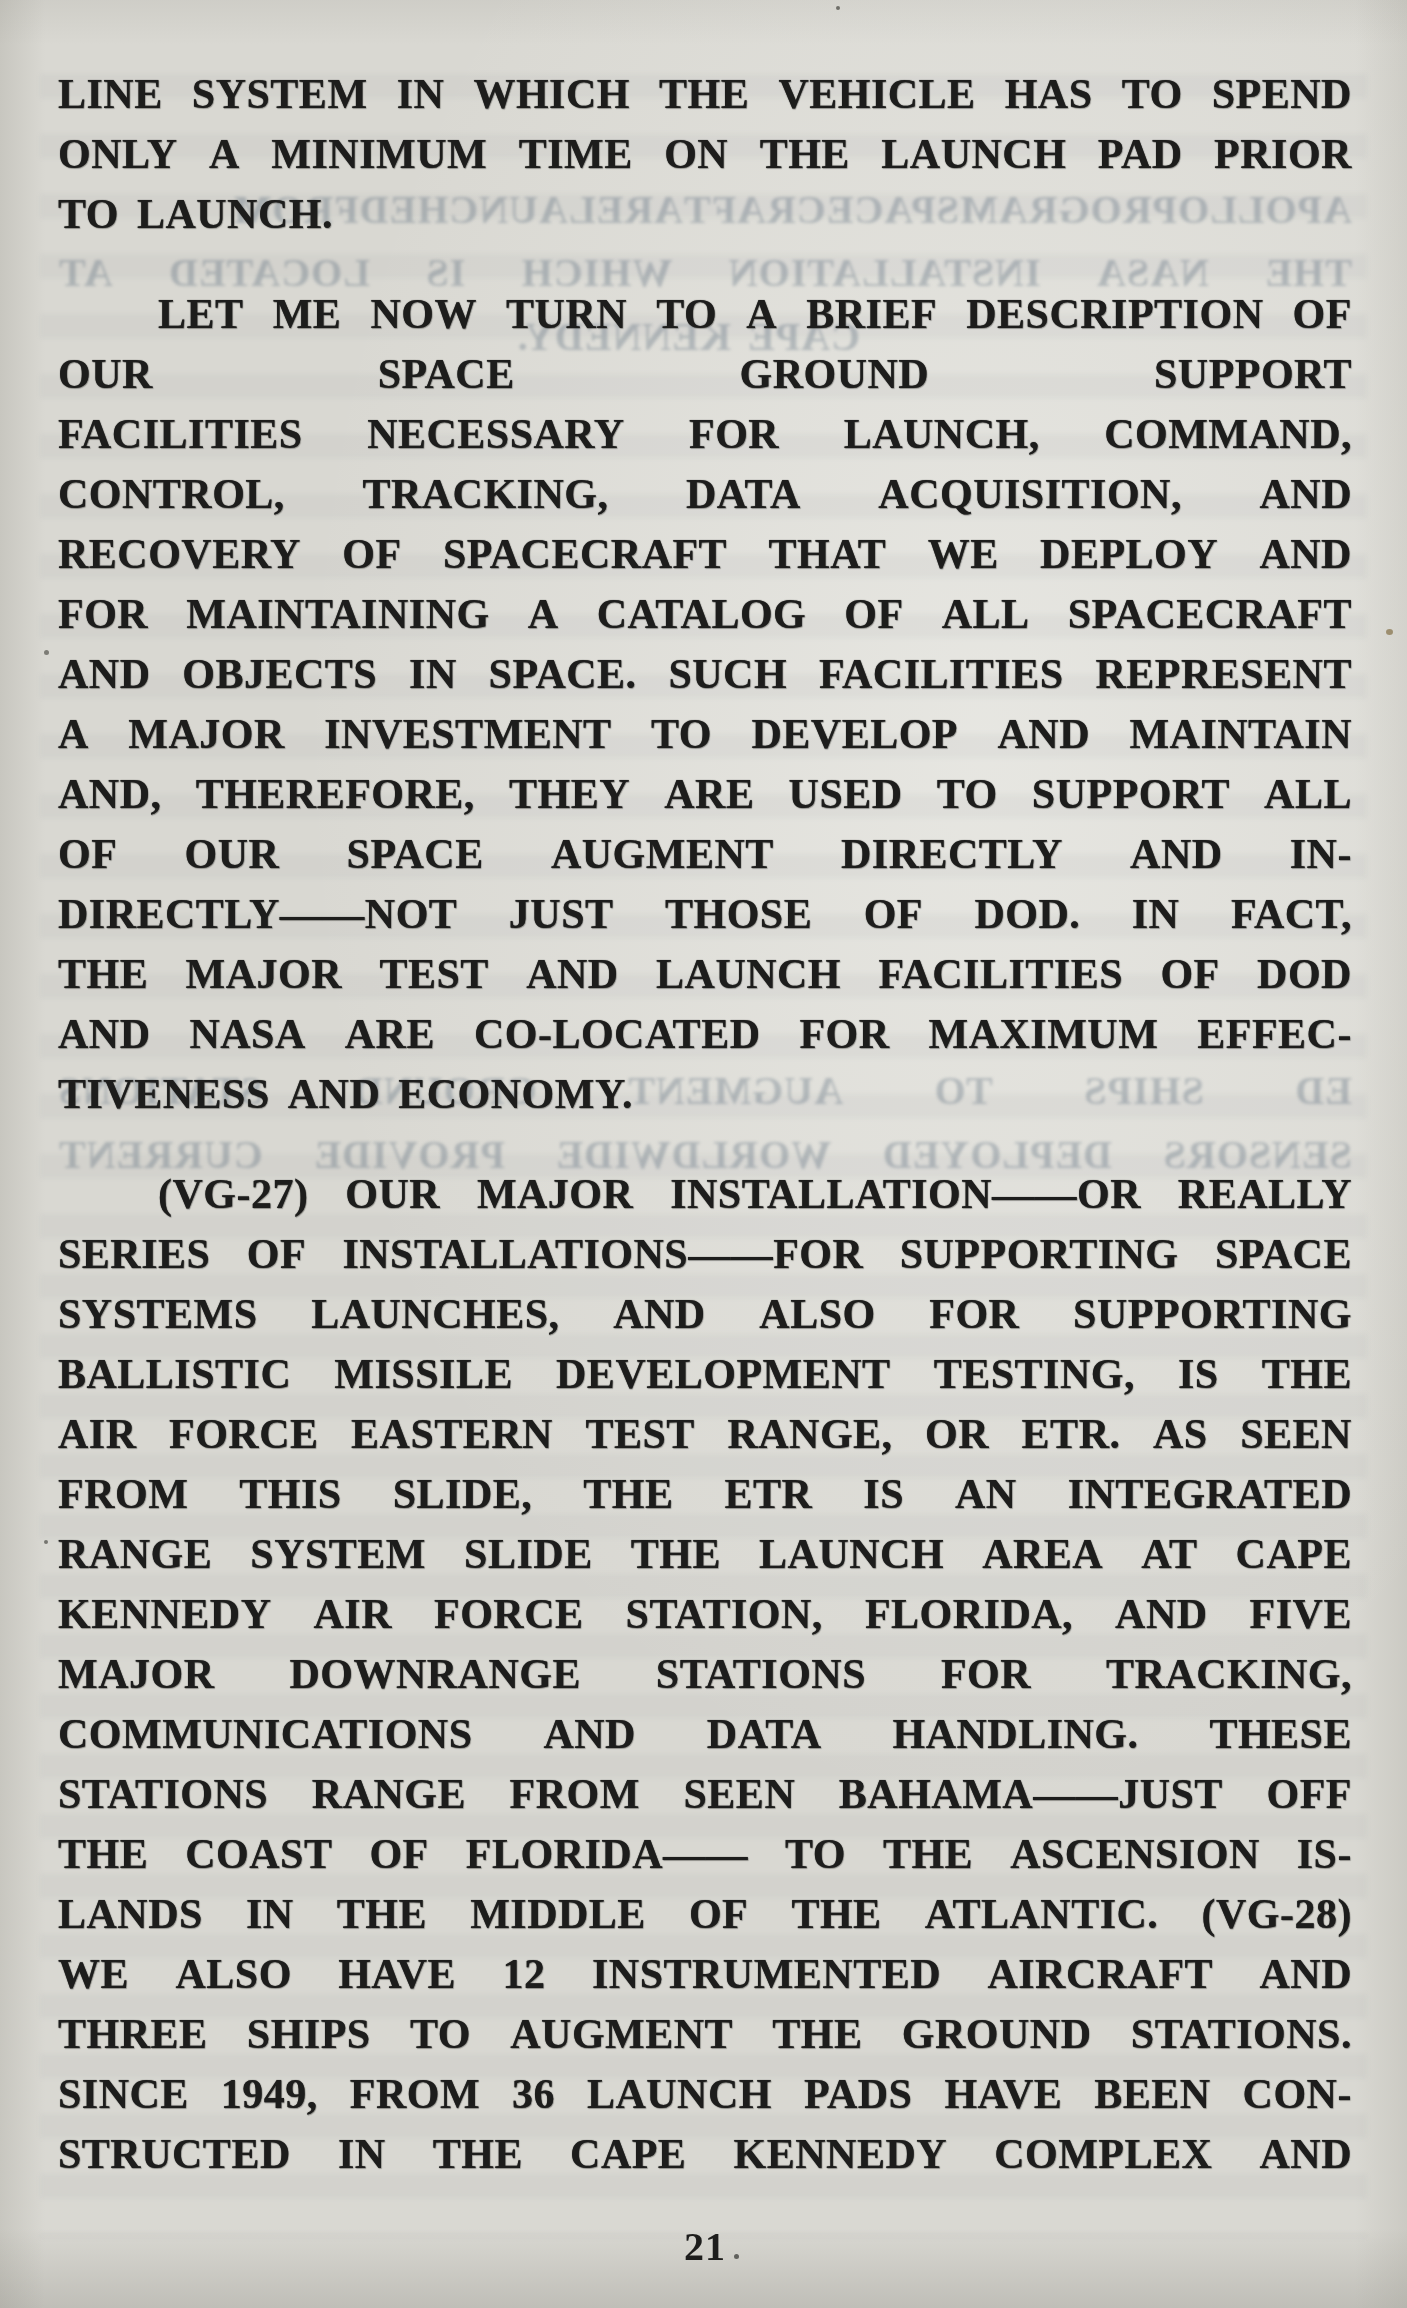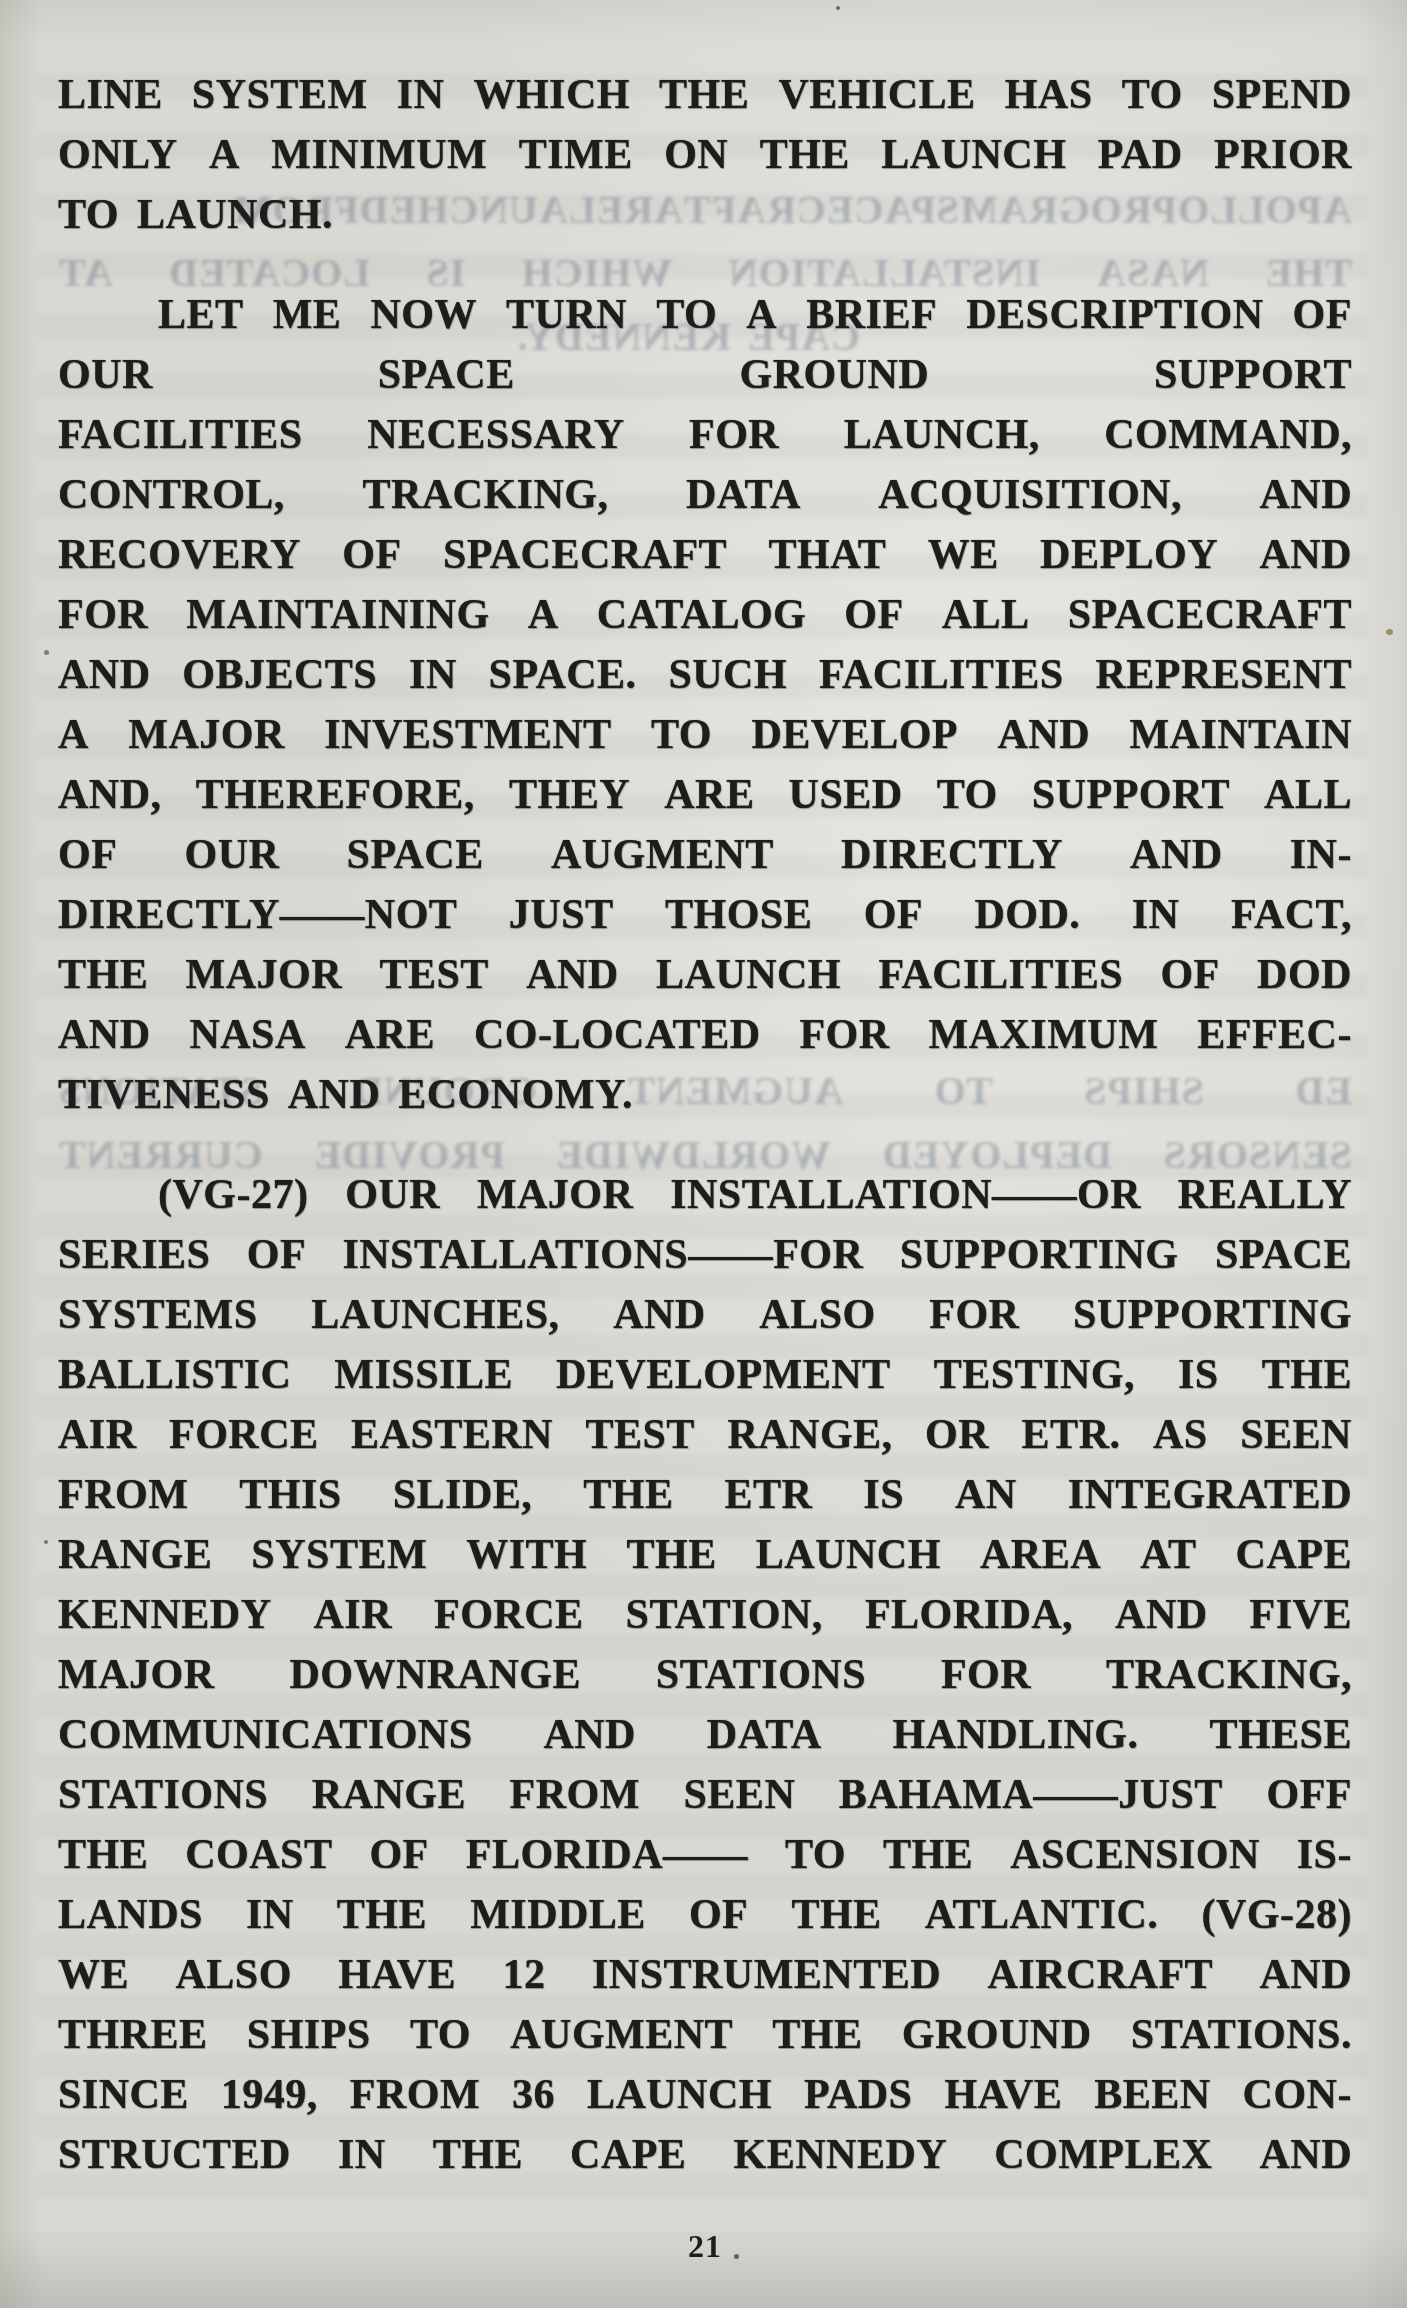--- a/index.html
+++ b/index.html
@@ -41,21 +41,21 @@
   .line{height:60px;display:flex;align-items:center;white-space:nowrap;}
   .line.justify{justify-content:space-between;}
   .line.plain{justify-content:flex-start;gap:18px;}
   .line.indent{padding-left:100px;}
   .word{
     display:inline-block;
     text-shadow:0 0 1px rgba(30,30,28,0.85), 0.7px 0.9px 0.9px rgba(30,30,28,0.32);
   }
   .folio{
     margin-top:32px;height:60px;display:flex;justify-content:center;align-items:center;
-    font-size:32px;letter-spacing:1px;
+    font-size:40px;letter-spacing:1px;
   }
   .speck{position:absolute;border-radius:50%;}
   .speck.s1{left:836px;top:6px;width:4px;height:4px;background:#6e6e68;}
   .speck.s2{left:1386px;top:629px;width:7px;height:6px;background:#8d7c56;opacity:.8;}
   .speck.s3{left:44px;top:650px;width:5px;height:5px;background:#55554f;opacity:.7;}
   .speck.s4{left:44px;top:1540px;width:4px;height:4px;background:#4c4c46;opacity:.7;}
   .speck.s5{left:734px;top:2254px;width:5px;height:5px;background:#3c3c38;opacity:.75;}
 </style>
 </head>
 <body>
@@ -301,21 +301,21 @@
           <span class="word">SLIDE,</span>
           <span class="word">THE</span>
           <span class="word">ETR</span>
           <span class="word">IS</span>
           <span class="word">AN</span>
           <span class="word">INTEGRATED</span>
         </div>
         <div class="line justify">
           <span class="word">RANGE</span>
           <span class="word">SYSTEM</span>
-          <span class="word">WITH</span>
+          <span class="word">SLIDE</span>
           <span class="word">THE</span>
           <span class="word">LAUNCH</span>
           <span class="word">AREA</span>
           <span class="word">AT</span>
           <span class="word">CAPE</span>
         </div>
         <div class="line justify">
           <span class="word">KENNEDY</span>
           <span class="word">AIR</span>
           <span class="word">FORCE</span>

